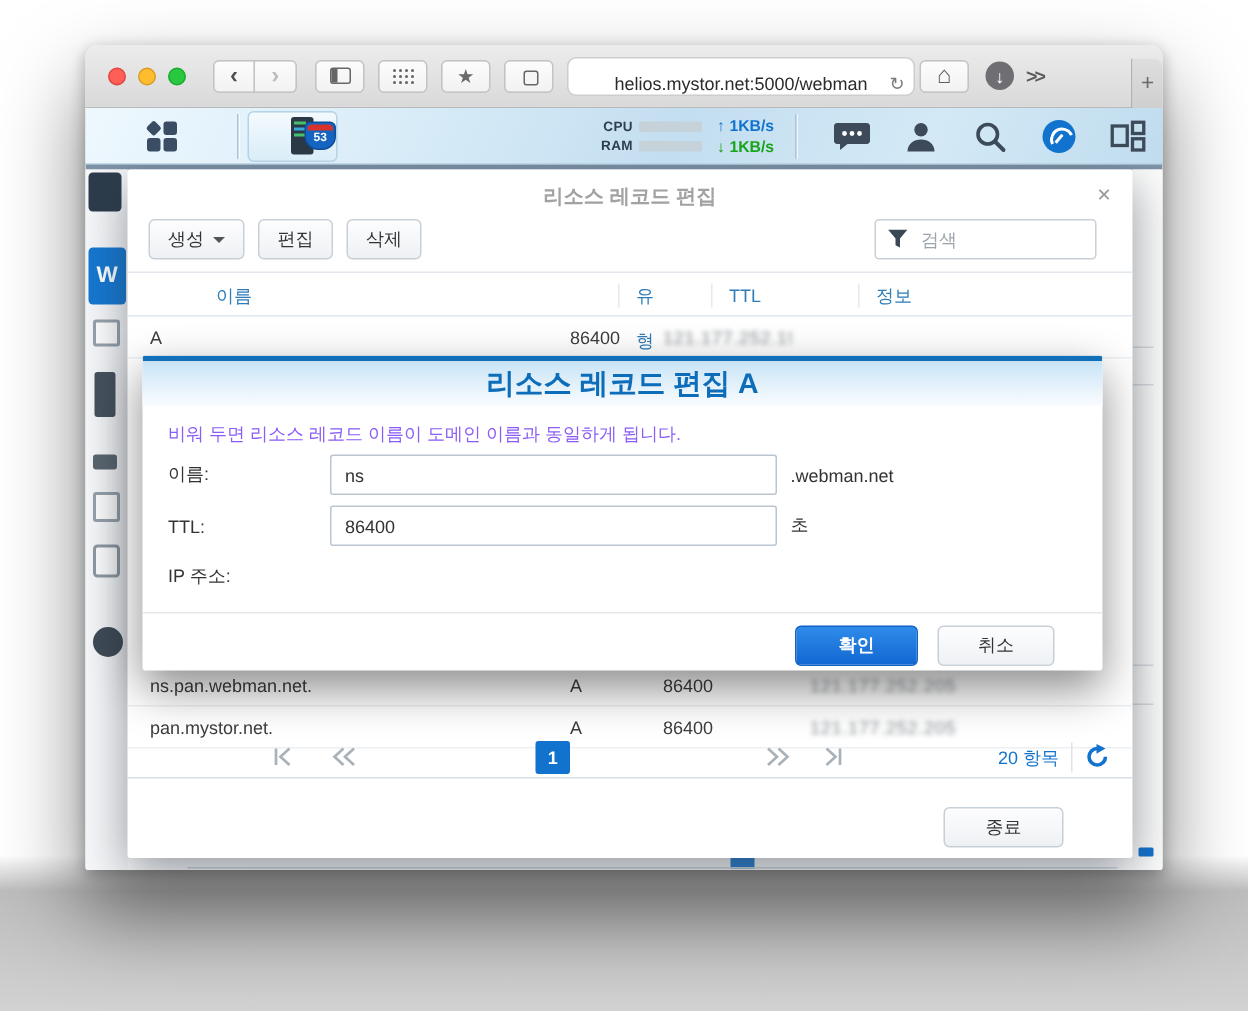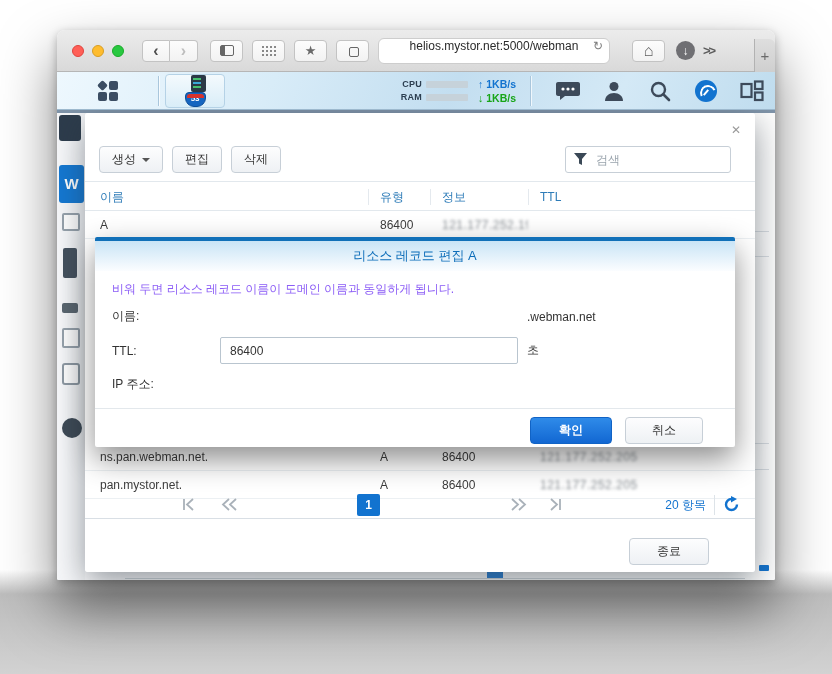--- a/index.html
+++ b/index.html
@@ -34,21 +34,21 @@
   .chev.dim { color:#bdbdbd; }
   .icon-sidebar { width:14px; height:11px; border:1px solid #666; border-radius:2px; position:relative; }
   .icon-sidebar::before { content:""; position:absolute; left:0; top:0; bottom:0; width:4px; background:#666; }
   .icon-grid { width:14px; height:10px; position:relative; }
   .icon-grid::before { content:""; position:absolute; left:0; top:0; width:2px; height:2px; background:#636363; border-radius:50%;
     box-shadow:4px 0 #636363,8px 0 #636363,12px 0 #636363,0 4px #636363,4px 4px #636363,8px 4px #636363,12px 4px #636363,0 8px #636363,4px 8px #636363,8px 8px #636363,12px 8px #636363; }
   .icon-star { font-size:13px; color:#6a6a6a; line-height:1; }
   .icon-tabs { width:10px; height:10px; border:1px solid #666; border-radius:2px; position:relative; background:#f5f5f5; margin:3px 0 0 3px; }
   .icon-tabs::before { content:""; position:absolute; left:2px; top:-4px; width:10px; height:10px; border:1px solid #666; border-radius:2px; z-index:-1; background:#f5f5f5; }
   .addr { height:26px; width:232px; background:#fff; border:1px solid #cdcdcd; border-radius:6px;
-    display:flex; align-items:flex-start; justify-content:center; position:relative; margin-right:22px; }
+    display:flex; align-items:flex-end; justify-content:center; position:relative; margin-right:3px; }
   .addr-text { font-size:12px; color:#2b2b2b; white-space:nowrap; overflow:hidden; max-width:196px; }
   .addr-reload { position:absolute; right:6px; font-size:12px; color:#7c7c7c; }
   .icon-home { font-size:16px; color:#5f5f5f; line-height:1; }
   .dl-circle { width:19px; height:19px; border-radius:50%; background:#6f6f73; color:#fff;
     display:flex; align-items:center; justify-content:center; font-size:12px; font-weight:bold; margin:0 8px 0 2px; }
   .overflow { font-size:13px; color:#5c5c5c; font-weight:bold; letter-spacing:-2px; margin-right:4px; }
   .newtab-cell { position:absolute; right:0; top:9px; bottom:-1px; width:21px; border-left:1px solid #b2b2b2;
     background:linear-gradient(#dedede,#cfcfcf); display:flex; align-items:center; justify-content:center;
     color:#6b6b6b; font-size:15px; border-radius:0 6px 0 0; }
 
@@ -59,21 +59,21 @@
   .dsm-sep { width:1px; height:30px; background:#a9c6dc; box-shadow:1px 0 0 rgba(255,255,255,.7); }
   .mainmenu-btn { width:105px; height:38px; display:flex; align-items:center; justify-content:center; }
   .mm-icon { position:relative; width:22px; height:22px; }
   .mm-icon i { position:absolute; width:9px; height:9px; background:#3b4d63; border-radius:2px; }
   .mm-icon i:nth-child(1){ left:1px; top:1px; transform:rotate(45deg) scale(.85); }
   .mm-icon i:nth-child(2){ right:1px; top:1px; }
   .mm-icon i:nth-child(3){ left:1px; bottom:1px; }
   .mm-icon i:nth-child(4){ right:1px; bottom:1px; }
   .app-btn { width:62px; height:34px; margin:0 15px 0 6px; border-radius:4px;
     background:linear-gradient(#f4fafd,#d9edf8); border:1px solid #b5d2e6;
-    display:flex; align-items:center; justify-content:space-between; position:relative;flex-direction:column; }
+    display:flex; align-items:center; justify-content:flex-end; position:relative; }
   .srv-tower { width:15px; height:25px; background:#2b3947; border-radius:2px; position:relative; margin-right:-6px; }
   .srv-tower::before { content:""; position:absolute; left:2px; top:3px; width:8px; height:2px; background:#46c06e;
     box-shadow:0 4px 0 #3aa8d8, 0 8px 0 #46c06e; }
   .shield53 { width:21px; height:19px; background:#1565c0; border-radius:4px 4px 9px 9px; position:relative;
     display:flex; align-items:flex-end; justify-content:center; color:#fff; font-size:8px; font-weight:bold;
     padding-bottom:3px; border:1px solid #0d4d99; }
   .shield53::before { content:""; position:absolute; left:1px; right:1px; top:1px; height:4px; background:#d8322c; border-radius:3px 3px 0 0; }
   .meters { margin-left:158px; display:flex; flex-direction:column; gap:3px; }
   .meter-row { display:flex; align-items:center; gap:4px; }
   .meter-label { font-size:9px; font-weight:bold; color:#2c3e50; width:24px; text-align:right; letter-spacing:.3px; }
@@ -104,30 +104,30 @@
   
   .dialog { position:absolute; left:28px; top:3px; width:670px; height:459px; background:#fff;
     border-radius:2px; box-shadow:0 10px 32px rgba(40,50,60,.5); }
   .dlg-title { position:absolute; top:9px; left:0; right:0; text-align:center; font-size:13.5px; font-weight:bold; color:#a2a2a2; }
   .dlg-close { position:absolute; top:10px; right:14px; font-size:12px; color:#9a9a9a; }
   .dlg-toolbar { position:absolute; top:33px; left:14px; right:24px; height:27px; display:flex; align-items:center; }
   .btn { height:27px; padding:0 12px; display:inline-flex; align-items:center; justify-content:center; gap:6px;
     background:linear-gradient(#fdfdfe,#eef1f4); border:1px solid #c7cfd7; border-radius:4px;
     font-size:12px; color:#333; margin-right:9px; }
   .caret { width:0; height:0; border-left:4px solid transparent; border-right:4px solid transparent; border-top:4px solid #555; }
-  .search-box { position:absolute; right:0; top:0; width:166px; height:27px; }
+  .search-box { position:absolute; right:0; top:0; width:148px; height:27px; }
   .search-box input { width:100%; height:100%; border:1px solid #c7cfd7; border-radius:3px; padding:0 8px 0 30px;
     font-size:12px; color:#333; font-family:"Liberation Sans",sans-serif; outline:none; }
   .search-box input::placeholder { color:#9aa4ad; }
   .funnel { position:absolute; left:9px; top:7px; }
 
   .tbl-head { position:absolute; top:68px; left:0; right:0; height:30px; display:grid;
     grid-template-columns:283px 62px 98px 1fr; align-items:center;
     border-top:1px solid #e2e8ed; border-bottom:1px solid #e2e8ed; }
-  .tbl-head > div { font-size:12px; color:#2e7cb8; padding-left:12px; position:relative; height:30px; line-height:30px; }
+  .tbl-head > div { font-size:12px; color:#2e7cb8; padding-left:12px; position:relative; height:30px; line-height:30px;margin-left:44px; }
   .tbl-head > div:first-child { padding-left:15px; }
   .tbl-head > div + div::before { content:""; position:absolute; left:0; top:7px; height:16px; width:1px; background:#e4e9ee; }
   .trow { display:grid; grid-template-columns:283px 62px 98px 1fr; align-items:center; height:28px;
     border-bottom:1px solid #ecf0f3; font-size:12px; color:#3d3d3d; }
   .trow > div { padding-left:12px; white-space:nowrap; overflow:hidden; }
   .trow > div:first-child { padding-left:15px; }
   .blurred { filter:blur(1.7px); color:#8b9196; letter-spacing:.5px; }
   .row-1 { position:absolute; top:98px; left:0; right:0; }
   .rows-lower { position:absolute; top:330px; left:0; right:0; }
 
@@ -137,21 +137,21 @@
     font-size:12px; font-weight:bold; display:flex; align-items:center; justify-content:center; border-radius:2px; }
   .pg-count { position:absolute; right:49px; top:6px; font-size:12px; color:#1273cf; }
   .pg-vsep { position:absolute; right:40px; top:4px; width:1px; height:20px; background:#dde3e8; }
   .pg-refresh { position:absolute; right:15px; top:5px; }
   .exit-btn { position:absolute; right:37px; bottom:7px; width:80px; }
 
   
   .modal { position:absolute; left:38px; top:127px; width:640px; height:210px; background:#fff;
     border-top:4px solid #1170b8; border-radius:2px; box-shadow:0 12px 30px rgba(0,0,0,.45); }
   .modal-head { height:30px; background:linear-gradient(#c9e4f6,#fbfdff); display:flex; align-items:center; justify-content:center; }
-  .modal-title { font-size:13px; font-weight:normal; color:#0d6db9; }
+  .modal-title { font-size:19px; font-weight:bold; color:#0d6db9; }
   .modal-desc { position:absolute; top:40px; left:17px; right:17px; font-size:12px; color:#8b5cf6; }
   .frow { position:absolute; left:0; right:0; height:27px; display:flex; align-items:center; }
   .frow .flabel { position:absolute; left:17px; font-size:12px; color:#333; }
   .finput { position:absolute; left:125px; width:298px; height:27px; border:1px solid #b9c5cf; border-radius:2px;
     padding:0 9px; font-size:12px; color:#333; font-family:"Liberation Sans",sans-serif; background:#fff; outline:none; }
   .fake-input { display:flex; align-items:center; }
   .fsuffix { position:absolute; left:432px; font-size:12px; color:#333; }
   .frow.f-name { top:62px; } .frow.f-ttl { top:96px; } .frow.f-ip { top:130px; }
   .modal-div { position:absolute; left:0; right:0; top:167px; height:1px; background:#e3e8ec; }
   .btn-primary { position:absolute; left:435px; top:176px; width:82px; height:27px;
@@ -293,20 +293,21 @@
         <span class="hline" style="top:330px;"></span>
           <span class="hline" style="top:356px;"></span>
         <span class="frag" style="left:4px;top:452px;width:10px;height:6px;background:#1273cf;border-radius:1px;"></span>
       </div>
       <div class="bg-bottomstrip">
         <span class="pageblue"></span>
         <span class="faintline"></span>
       </div>
 
       <div class="dialog">
+        <div class="dlg-title">리소스 레코드 편집</div>
         <span class="dlg-close">✕</span>
 
         <div class="dlg-toolbar">
           <span class="btn">
             <span>생성</span>
             <span class="caret"></span>
           </span>
           <span class="btn">
               <span>편집</span>
             </span>
@@ -317,22 +318,22 @@
             <svg class="funnel" width="13" height="13" viewBox="0 0 13 13">
                 <path fill="#3a4856" d="M0 0h13L8 6v6L5 10.5V6z"></path>
               </svg>
             <input type="text" placeholder="검색" style="">
           </span>
         </div>
 
         <div class="tbl-head">
           <div>이름</div>
           <div>유형</div>
+          <div>TTL</div>
           <div>정보</div>
-          <div>TTL</div>
         </div>
 
         <div class="row-1">
           <div class="trow">
             <div>A</div>
             <div>86400</div>
             <div class="blurred">121.177.252.195</div>
           </div>
         </div>
 
@@ -393,20 +394,21 @@
       </div>
 
       <div class="modal">
         <div class="modal-head">
           <span class="modal-title">리소스 레코드 편집 A</span>
         </div>
         <div class="modal-desc">비워 두면 리소스 레코드 이름이 도메인 이름과 동일하게 됩니다.</div>
 
         <div class="frow f-name">
           <span class="flabel">이름:</span>
+          <input class="finput" type="text" value="ns" style="">
           <span class="fsuffix">.webman.net</span>
         </div>
         <div class="frow f-ttl">
           <span class="flabel">TTL:</span>
           <input class="finput" type="text" value="86400" style="">
           <span class="fsuffix">초</span>
         </div>
         <div class="frow f-ip">
           <span class="flabel">IP 주소:</span>
         </div>

